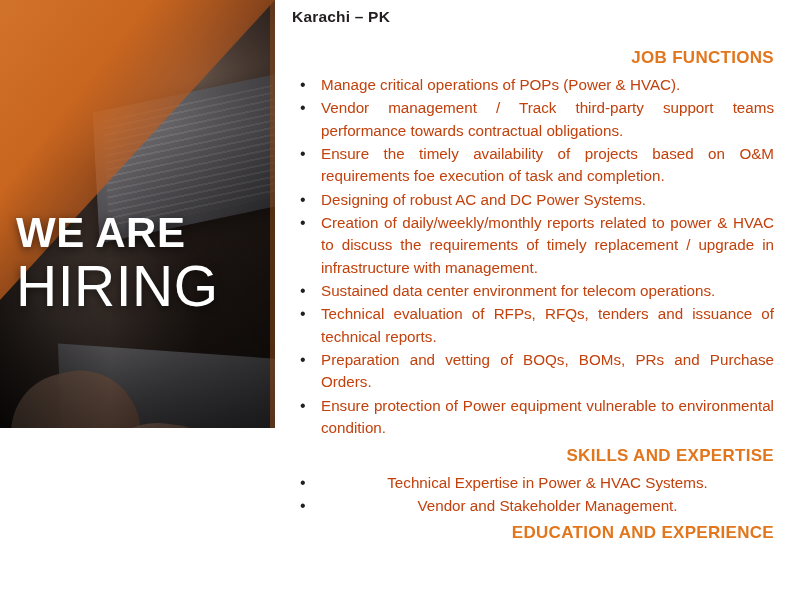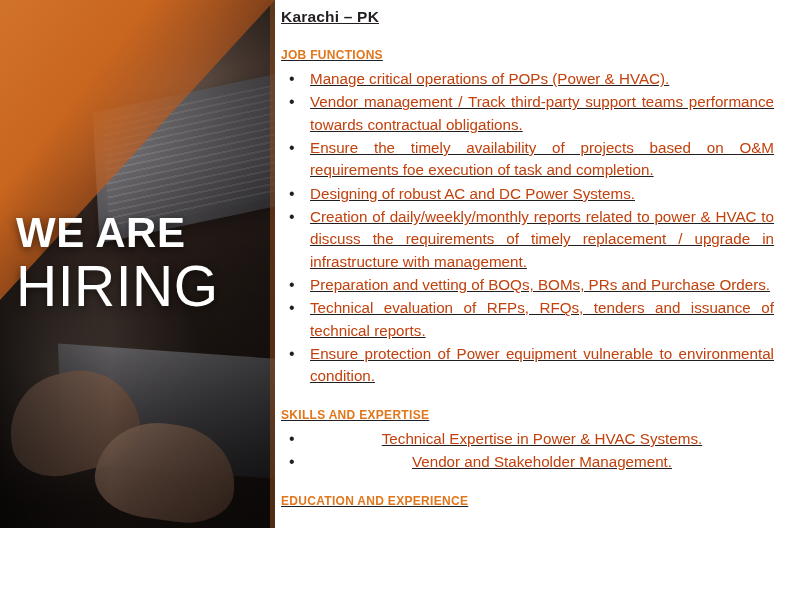--- a/index.html
+++ b/index.html
@@ -18,21 +18,21 @@
     width: 800px;
     height: 600px;
     display: flex;
     background: #ffffff;
   }
 
   
   .hero {
     position: relative;
     width: 275px;
-    height: 528px;
+    height: 428px;
     flex: 0 0 275px;
     overflow: hidden;
     background: #2b2320;
   }
   .hero-photo {
     position: absolute;
     inset: 0;
     background:
       radial-gradient(ellipse 260px 180px at 70% 18%, rgba(255,225,200,0.40), rgba(0,0,0,0) 65%),
       radial-gradient(ellipse 220px 200px at 20% 70%, rgba(225,200,185,0.30), rgba(0,0,0,0) 68%),
@@ -122,39 +122,39 @@
     width: 5px;
     height: 600px;
     background: #8a4a1b;
     opacity: 0.55;
   }
 
   
   .content {
     position: relative;
     flex: 1 1 auto;
-    padding: 0 26px 0 6px;
+    padding: 0 26px 0 17px;
     color: #231f20;
-    text-decoration: underline;
   }
   .loc {
     font-size: 15.5px;
     font-weight: bold;
     color: #231f20;
     margin: 8px 0 0 0;
     letter-spacing: 0.2px;
   }
   .section-head {
     color: #e2761c;
     font-weight: bold;
-    font-size: 12px;
+    font-size: 17px;
     letter-spacing: 0.3px;
     margin: 22px 0 6px 0;
-  }
-  .section-head.tight { margin-top: 20px; }
+    text-align: right;
+  }
+  .section-head.tight { margin-top: 6px; }
   ul.bullets {
     list-style: none;
     margin: 0;
     padding: 0;
   }
   ul.bullets li {
     position: relative;
     padding-left: 29px;
     margin: 0 0 1px 0;
     font-size: 15.2px;
@@ -201,22 +201,23 @@
 
     <div class="loc">Karachi – PK</div>
 
     <div class="section-head">JOB FUNCTIONS</div>
     <ul class="bullets">
       <li>Manage critical operations of POPs (Power &amp; HVAC).</li>
       <li>Vendor management / Track third-party support teams performance towards contractual obligations.</li>
       <li>Ensure the timely availability of projects based on O&amp;M requirements foe execution of task and completion.</li>
       <li>Designing of robust AC and DC Power Systems.</li>
       <li>Creation of daily/weekly/monthly reports related to power &amp; HVAC to discuss the requirements of timely replacement / upgrade in infrastructure with management.</li>
+      <li>Sustained data center environment for telecom operations.</li>
+      <li>Technical evaluation of RFPs, RFQs, tenders and issuance of technical reports.</li>
       <li>Preparation and vetting of BOQs, BOMs, PRs and Purchase Orders.</li>
-      <li>Technical evaluation of RFPs, RFQs, tenders and issuance of technical reports.</li>
       <li>Ensure protection of Power equipment vulnerable to environmental condition.</li>
     </ul>
 
     <div class="section-head tight">SKILLS AND EXPERTISE</div>
     <ul class="bullets nojust">
       <li>Technical Expertise in Power &amp; HVAC Systems.</li>
       <li>Vendor and Stakeholder Management.</li>
     </ul>
 
     <div class="section-head tight">EDUCATION AND EXPERIENCE</div>

